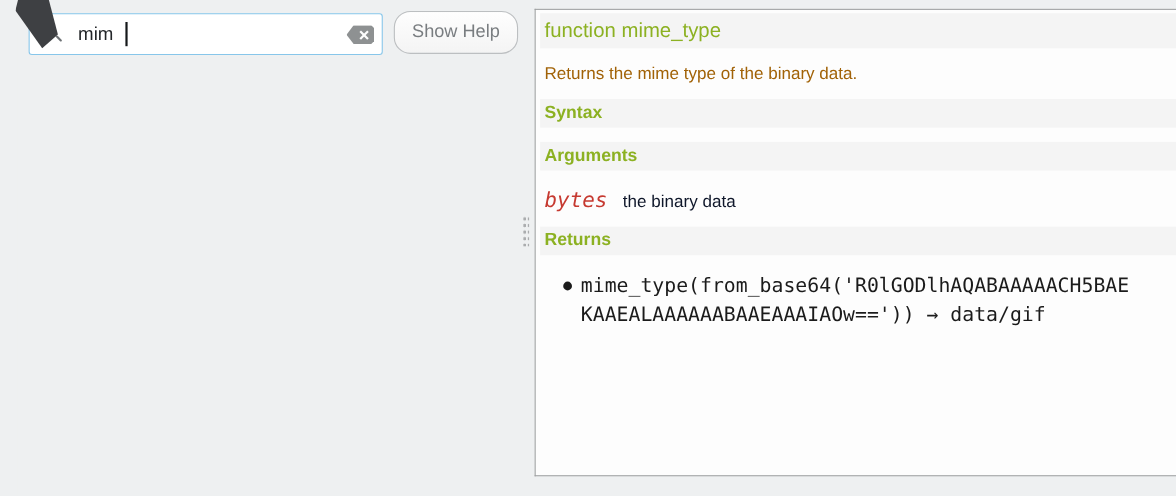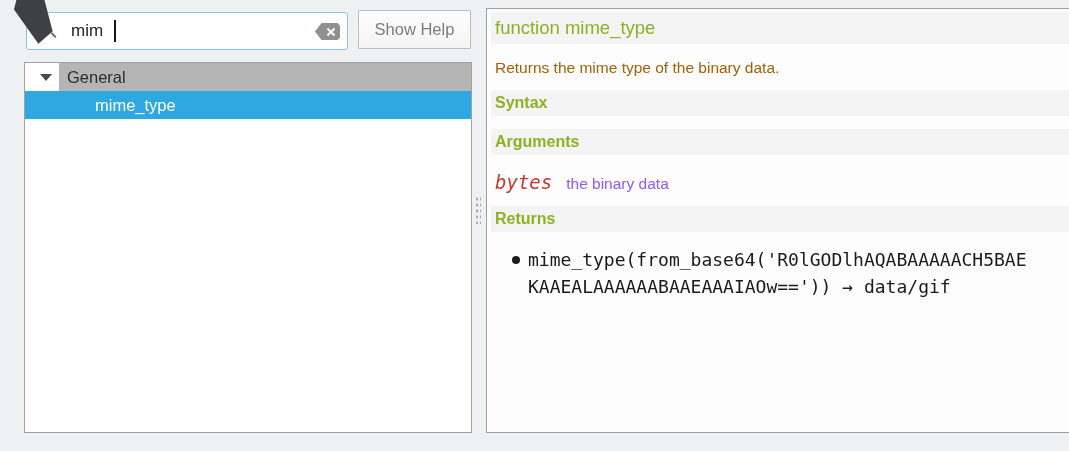--- a/index.html
+++ b/index.html
@@ -25,21 +25,21 @@
   .text-caret { position:absolute; left:88px; top:8px; width:2px; height:22px; background:#15181a; }
   .clear-input-icon { position:absolute; right:8px; top:11px; width:25px; height:17px;
     background:#8e9192; clip-path:polygon(26% 0, 90% 0, 100% 15%, 100% 85%, 90% 100%, 26% 100%, 0 50%);
     cursor:pointer; }
   .clear-input-icon .xbar { position:absolute; left:11px; top:7.5px; width:10px; height:2px; background:#fdfdfd; }
   .clear-input-icon .xbar.a { transform:rotate(45deg); }
   .clear-input-icon .xbar.b { transform:rotate(-45deg); }
 
   
   .show-help-button { position:absolute; left:342px; top:10px; width:113px; height:39px;
-    background:linear-gradient(#fefefe,#f4f4f4); border:1px solid #bcbfc1; border-radius:1px;
+    background:linear-gradient(#fefefe,#f4f4f4); border:1px solid #bcbfc1; border-radius:15px;
     color:#797d80; font:16.5px "Liberation Sans",sans-serif; display:flex; align-items:center;
     justify-content:center; cursor:pointer; }
 
   
   .tree-panel { position:absolute; left:8px; top:62px; width:448px; height:371px;
     background:#ffffff; border:1px solid #9fa1a2; overflow:hidden; }
   .tree-group-row { position:relative; height:28px; cursor:pointer; }
   .tree-group-band { position:absolute; left:34px; right:0; top:0; bottom:0; background:#b5b5b5; }
   .expander-icon { position:absolute; left:15px; top:11px; width:0; height:0;
     border-left:6px solid transparent; border-right:6px solid transparent;
@@ -63,21 +63,21 @@
   .section-bar { margin-top:13px; background:#f4f4f4; height:26px; line-height:26px;
     padding-left:4px; font-size:16px; font-weight:bold; color:#8cb122; }
   .code-line { margin:17px 4px 0 4px; }
   .fn-name { font-weight:bold; color:#2371a6; font-size:16.5px; }
   .paren { font-family:"DejaVu Sans Mono",monospace; font-size:17px; color:#1a1a1a; }
   .arg-inline { font-family:"DejaVu Sans Mono",monospace; font-style:italic;
     font-size:17.5px; color:#c63a31; }
   .arg-row { margin:16px 4px 0 4px; display:flex; align-items:baseline; }
   .arg-name { font-family:"DejaVu Sans Mono",monospace; font-style:italic;
     font-size:19px; color:#c63a31; }
-  .arg-desc { margin-left:14px; font-size:15.5px; color:#8b5cf6; }
+  .arg-desc { margin-left:14px; font-size:15.5px; color:#0f172a; }
   .examples-list { margin:14px 0 0 21px; list-style:none; }
   .example-item { display:flex; margin-bottom:1px; }
   .bullet-icon { flex:none; width:8px; height:8px; border-radius:50%; background:#1b1b1b;
     margin:10px 8px 0 0; }
   .example-text { width:505px; font-family:"DejaVu Sans Mono",monospace; font-size:18px;
     line-height:27px; color:#1b1b1b; overflow-wrap:break-word; white-space:pre-wrap; }
 </style>
 </head>
 <body>
 
@@ -93,28 +93,20 @@
     </span>
     <span class="text-caret"></span>
     <span class="clear-input-icon">
       <span class="xbar a"></span>
         <span class="xbar b"></span>
     </span>
   </div>
 
   <button class="show-help-button">Show Help</button>
 
-  <div class="tree-panel">
-    <div class="tree-group-row">
-      <span class="tree-group-band"></span>
-      <span class="expander-icon"></span>
-      <span class="tree-group-label">General</span>
-    </div>
-    <div class="tree-item-row">mime_type</div>
-  </div>
 
   <div class="splitter-handle"></div>
 
   <div class="help-panel">
     <div class="help-title-bar">function mime_type</div>
 
     <div class="help-description">Returns the mime type of the binary data.</div>
 
     <div class="section-bar">Syntax</div>
 

